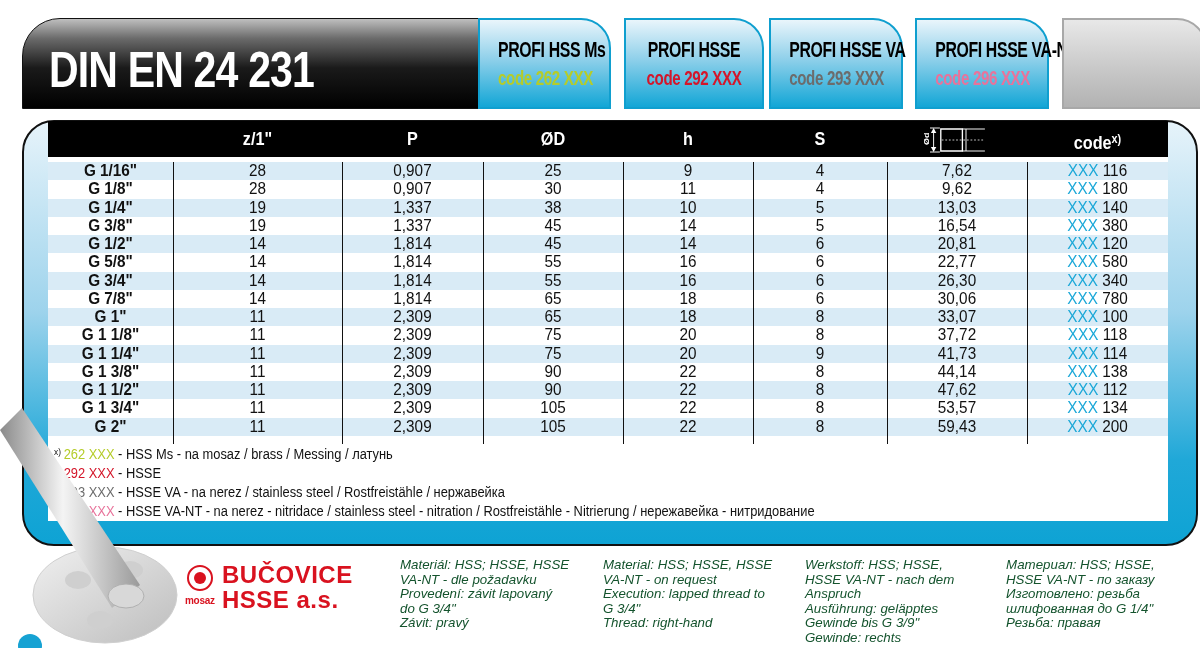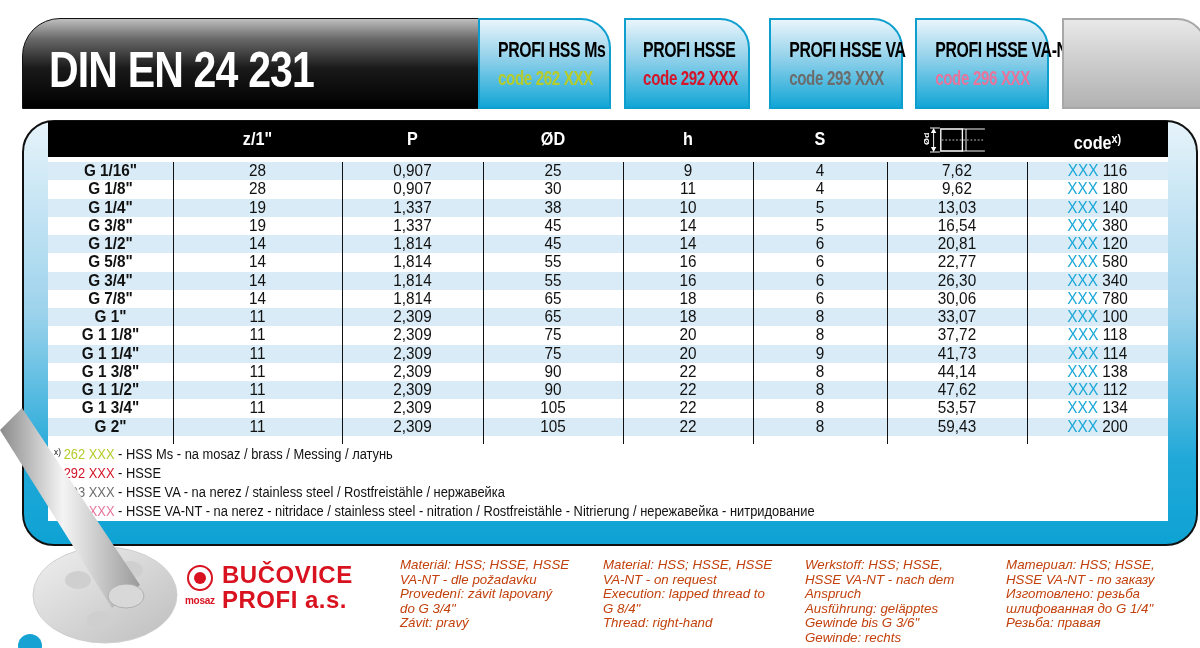--- a/index.html
+++ b/index.html
@@ -99,35 +99,35 @@
   .logo-small {
     position: absolute; left: 185px; top: 595px; font-size: 10px; font-weight: bold;
     color: #d9121f; letter-spacing: -0.3px;
   }
   .brand-line {
     position: absolute; left: 222px; font-weight: bold; color: #d9121f;
     font-size: 24px; letter-spacing: 0.5px; white-space: nowrap;
   }
   .footer-col {
     position: absolute; top: 558px; font-style: italic; font-size: 13.3px;
-    line-height: 14.6px; color: #c2410c; white-space: pre-line;
+    line-height: 14.6px; color: #14532d; white-space: pre-line;
   }
 </style>
 </head>
 <body>
 
 <div class="title-box">
   <div class="title-text">DIN EN 24 231</div>
 </div>
 
 <div class="tab" style="left:478px;width:133px;">
   <div class="tab-name">PROFI HSS Ms</div>
   <div class="tab-code" style="color:#b5cc2a">code 262 XXX</div>
 </div>
-<div class="tab" style="left:624px;width:126px;">
+<div class="tab" style="left:624px;width:140px;">
   <div class="tab-name">PROFI HSSE</div>
   <div class="tab-code" style="color:#d4162a">code 292 XXX</div>
 </div>
 <div class="tab" style="left:769px;width:134px;">
   <div class="tab-name">PROFI HSSE VA</div>
   <div class="tab-code" style="color:#6c6c6c">code 293 XXX</div>
 </div>
 <div class="tab" style="left:915px;width:134px;">
   <div class="tab-name">PROFI HSSE VA-NT</div>
   <div class="tab-code" style="color:#e8739b">code 296 XXX</div>
@@ -355,35 +355,35 @@
   <ellipse cx="130" cy="180" rx="13" ry="9" fill="#cfcfcf"></ellipse>
   <ellipse cx="100" cy="230" rx="13" ry="9" fill="#cfcfcf"></ellipse>
   <polygon points="0,40 22,18 140,195 112,218" fill="url(#rod)"></polygon>
   <ellipse cx="126" cy="206" rx="18" ry="12" fill="#d8d8d8" stroke="#b0b0b0"></ellipse>
   <circle cx="30" cy="256" r="12" fill="#16a2d3"></circle>
 </svg>
 
 <div class="logo-emblem"></div>
 <div class="logo-small">mosaz</div>
 <div class="brand-line" style="top:561px;">BUČOVICE</div>
-<div class="brand-line" style="top:586px;">PROFI a.s.</div>
+<div class="brand-line" style="top:586px;">HSSE a.s.</div>
 
 <div class="footer-col" style="left:400px;">Materiál: HSS; HSSE, HSSE
 VA-NT - dle požadavku
 Provedení: závit lapovaný
 do G 3/4"
 Závit: pravý</div>
 <div class="footer-col" style="left:603px;">Material: HSS; HSSE, HSSE
 VA-NT - on request
 Execution: lapped thread to
-G 8/4"
+G 3/4"
 Thread: right-hand</div>
 <div class="footer-col" style="left:805px;">Werkstoff: HSS; HSSE,
 HSSE VA-NT - nach dem
 Anspruch
 Ausführung: geläpptes
-Gewinde bis G 3/6"
+Gewinde bis G 3/9"
 Gewinde: rechts</div>
 <div class="footer-col" style="left:1006px;">Материал: HSS; HSSE,
 HSSE VA-NT - по заказу
 Изготовлено: резьба
 шлифованная до G 1/4"
 Резьба: правая</div>
 
 </body></html>

